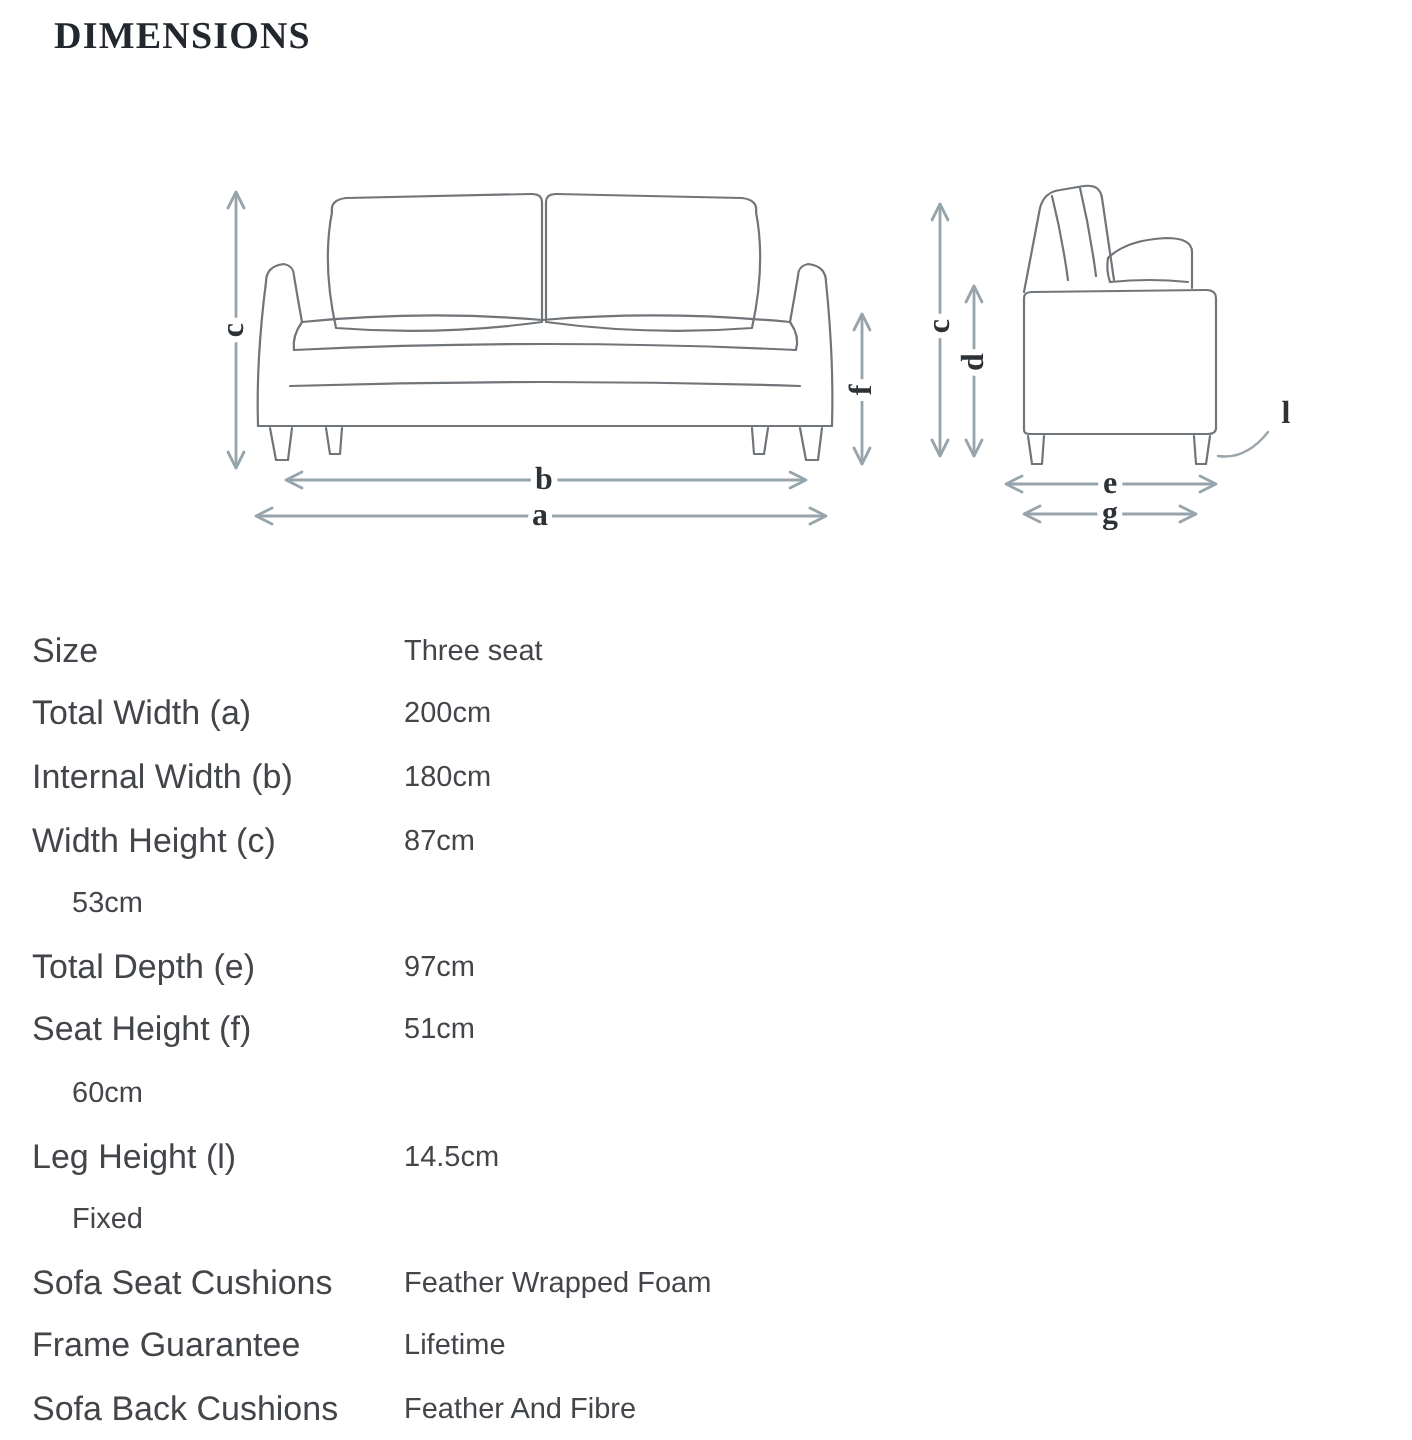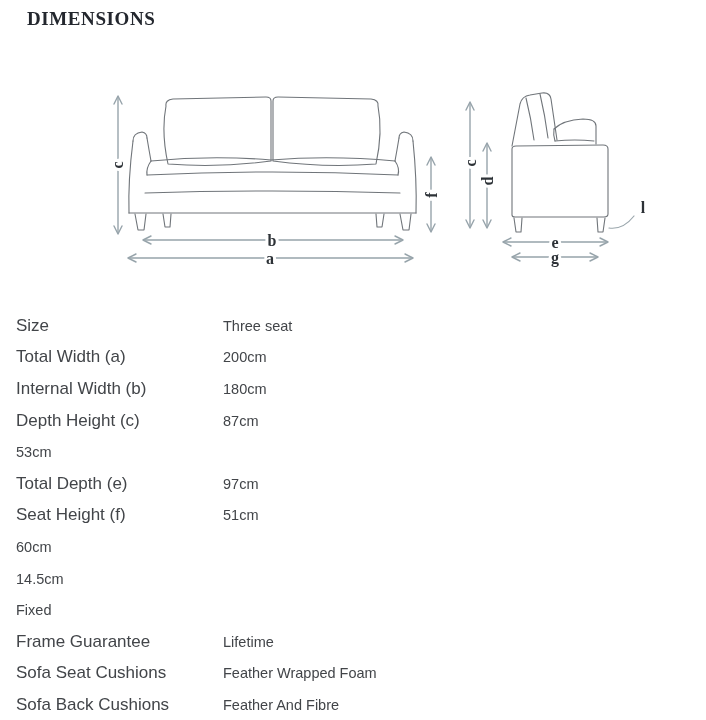--- a/index.html
+++ b/index.html
@@ -16,23 +16,23 @@
   .side-svg{position:absolute;left:450px;top:80px;width:256px;height:200px;}
   .sketch{stroke:#70757a;stroke-width:1.1;fill:none;stroke-linecap:round;stroke-linejoin:round;}
   .arrow{stroke:#97a4ab;stroke-width:1.4;fill:none;stroke-linecap:round;stroke-linejoin:round;}
   .pointer{stroke:#9aa6ac;stroke-width:1.2;fill:none;stroke-linecap:round;}
   .dim-label{
     font-family:"Liberation Serif",serif;font-weight:bold;font-size:16px;
     fill:#2d3237;stroke:#ffffff;stroke-width:6px;paint-order:stroke;
     text-anchor:middle;dominant-baseline:central;
   }
   .spec-table{position:absolute;left:16px;top:310px;width:676px;}
-  .spec-row{display:flex;align-items:center;height:31.6px;gap:41px;}
+  .spec-row{display:flex;align-items:center;height:31.6px;}
   .spec-label{width:166px;flex:none;font-size:17px;color:#424549;}
-  .spec-value{font-size:14.5px;color:#424549;}
+  .spec-value{font-size:14.5px;color:#424549;margin-left:20px;}
 </style>
 </head>
 <body>
 
 <div class="page-title">DIMENSIONS</div>
 
 <svg class="front-svg" viewBox="0 0 360 200">
   <g>
 
     <path class="sketch" d="M68,84 Q61,52 66,26 Q65,20 73,19 L166,17 Q171,17 171,21 L171,81 Q119,88 68,84 Z"></path>
@@ -145,48 +145,49 @@
   </div>
   <div class="spec-row">
     <div class="spec-label">Total Width (a)</div>
     <div class="spec-value">200cm</div>
   </div>
   <div class="spec-row">
     <div class="spec-label">Internal Width (b)</div>
     <div class="spec-value">180cm</div>
   </div>
   <div class="spec-row">
-    <div class="spec-label">Depth Height (c)</div>
+    <div class="spec-label">Width Height (c)</div>
     <div class="spec-value">87cm</div>
   </div>
   <div class="spec-row">
     <div class="spec-value">53cm</div>
   </div>
   <div class="spec-row">
     <div class="spec-label">Total Depth (e)</div>
     <div class="spec-value">97cm</div>
   </div>
   <div class="spec-row">
     <div class="spec-label">Seat Height (f)</div>
     <div class="spec-value">51cm</div>
   </div>
   <div class="spec-row">
     <div class="spec-value">60cm</div>
   </div>
   <div class="spec-row">
+    <div class="spec-label">Leg Height (l)</div>
     <div class="spec-value">14.5cm</div>
   </div>
   <div class="spec-row">
     <div class="spec-value">Fixed</div>
   </div>
   <div class="spec-row">
+    <div class="spec-label">Sofa Seat Cushions</div>
+    <div class="spec-value">Feather Wrapped Foam</div>
+  </div>
+  <div class="spec-row">
     <div class="spec-label">Frame Guarantee</div>
     <div class="spec-value">Lifetime</div>
-  </div>
-  <div class="spec-row">
-    <div class="spec-label">Sofa Seat Cushions</div>
-    <div class="spec-value">Feather Wrapped Foam</div>
   </div>
   <div class="spec-row">
     <div class="spec-label">Sofa Back Cushions</div>
     <div class="spec-value">Feather And Fibre</div>
   </div>
 </div>
 
 </body></html>

